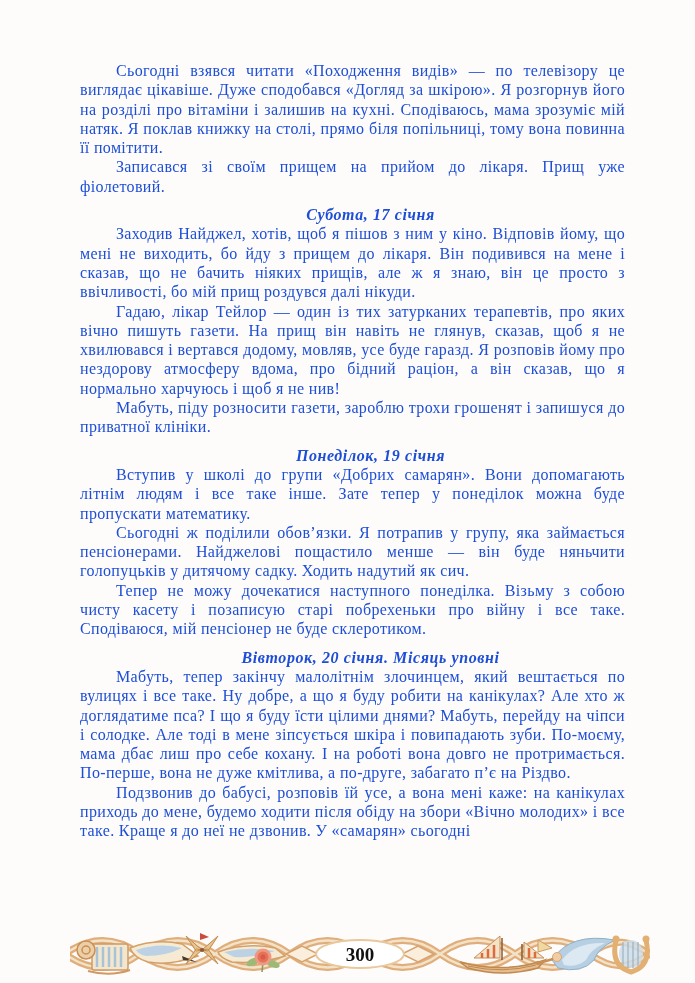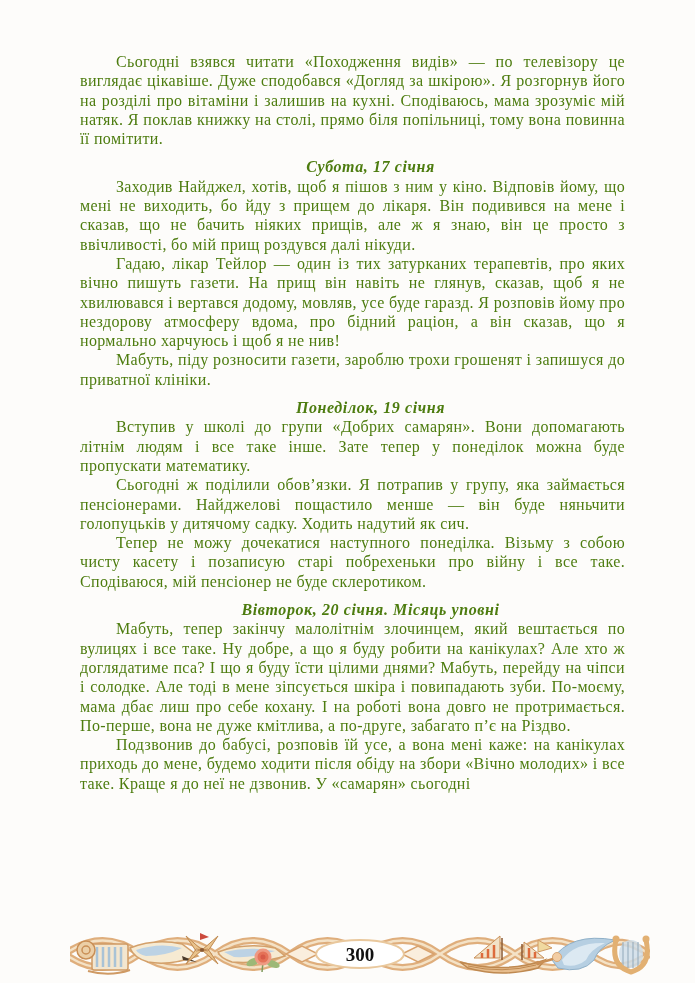--- a/index.html
+++ b/index.html
@@ -8,23 +8,23 @@
     width: 695px;
     height: 983px;
     margin: 0 auto;
     background: #fdfcfa;
     overflow: hidden;
     font-family: "Liberation Serif", "DejaVu Serif", serif;
   }
   .text-block {
     position: absolute;
     left: 80px;
-    top: 52px;
+    top: 61px;
     width: 545px;
-    color: #4d7c0f;
+    color: #1d4ed8;
     font-size: 16px;
     line-height: 19.3px;
     text-align: justify;
     letter-spacing: 0.35px;
   }
   .text-block p {
     margin: 0;
     text-indent: 36px;
   }
   .entry-heading {
@@ -51,20 +51,21 @@
     fill: #111111;
   }
 </style>
 </head>
 <body>
 
 <div class="page">
 
   <div class="text-block">
     <p>Сьогодні взявся читати «Походження видів» — по телевізору це виглядає цікавіше. Дуже сподобався «Догляд за шкірою». Я розгорнув його на розділі про вітаміни і залишив на кухні. Сподіваюсь, мама зрозуміє мій натяк. Я поклав книжку на столі, прямо біля попільниці, тому вона повинна її помітити.</p>
+    <p>Записався зі своїм прищем на прийом до лікаря. Прищ уже фіолетовий.</p>
 
     <h3 class="entry-heading">Субота, 17 січня</h3>
     <p>Заходив Найджел, хотів, щоб я пішов з ним у кіно. Відповів йому, що мені не виходить, бо йду з прищем до лікаря. Він подивився на мене і сказав, що не бачить ніяких прищів, але ж я знаю, він це просто з ввічливості, бо мій прищ роздувся далі нікуди.</p>
     <p>Гадаю, лікар Тейлор — один із тих затурканих терапевтів, про яких вічно пишуть газети. На прищ він навіть не глянув, сказав, щоб я не хвилювався і вертався додому, мовляв, усе буде гаразд. Я розповів йому про нездорову атмосферу вдома, про бідний раціон, а він сказав, що я нормально харчуюсь і щоб я не нив!</p>
     <p>Мабуть, піду розносити газети, зароблю трохи грошенят і запишуся до приватної клініки.</p>
 
     <h3 class="entry-heading">Понеділок, 19 січня</h3>
     <p>Вступив у школі до групи «Добрих самарян». Вони допомагають літнім людям і все таке інше. Зате тепер у понеділок можна буде пропускати математику.</p>
     <p>Сьогодні ж поділили обов’язки. Я потрапив у групу, яка займається пенсіонерами. Найджелові пощастило менше — він буде няньчити голопуцьків у дитячому садку. Ходить надутий як сич.</p>
     <p>Тепер не можу дочекатися наступного понеділка. Візьму з собою чисту касету і позаписую старі побрехеньки про війну і все таке. Сподіваюся, мій пенсіонер не буде склеротиком.</p>

